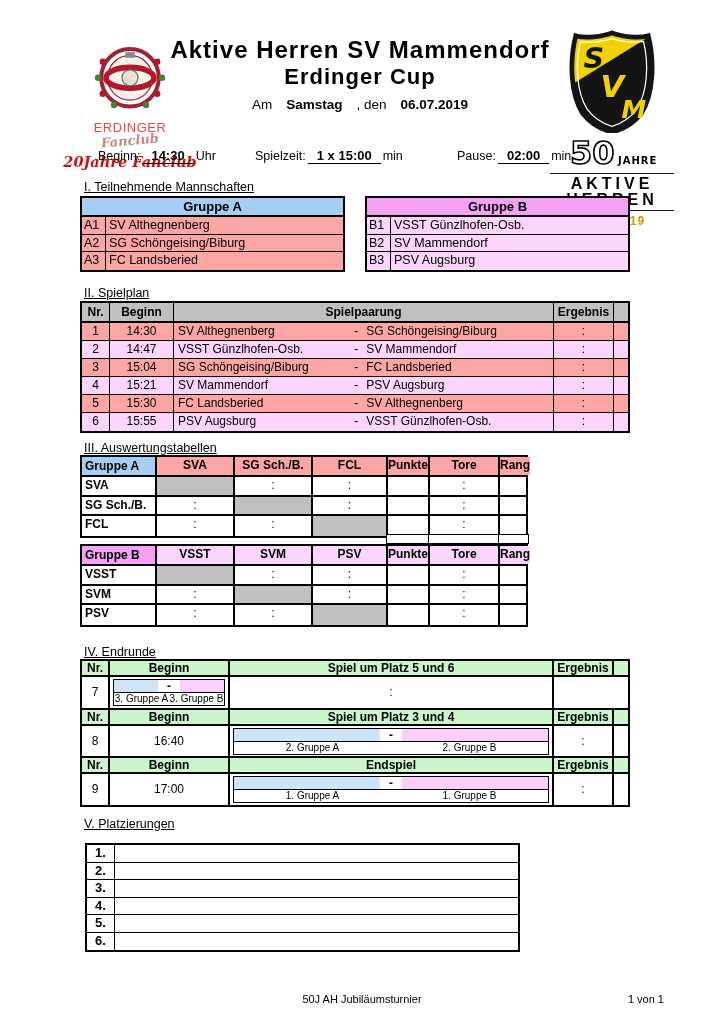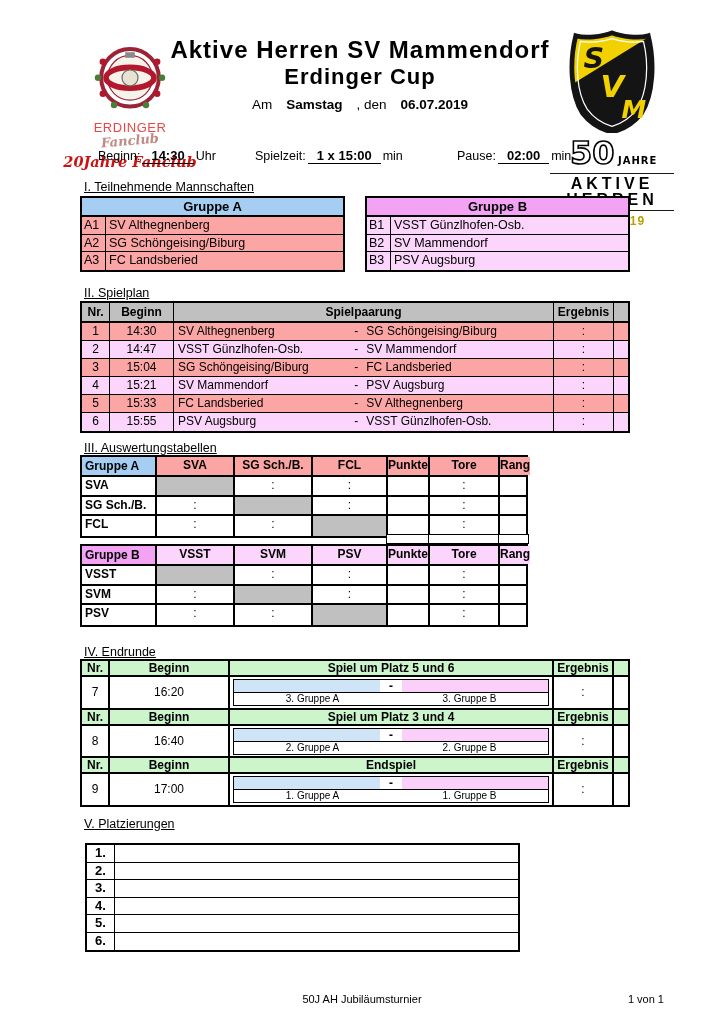--- a/index.html
+++ b/index.html
@@ -256,21 +256,21 @@
       <div class="sp-pair">
           <span class="sp-home">SV Mammendorf</span>
           <span class="sp-sep">-</span>
           <span class="sp-away">PSV Augsburg</span>
         </div>
       <div class="sp-res">:</div>
       <div></div>
     </div>
     <div class="sp-grid sp-row tone-blue-row">
       <div class="sp-nr">5</div>
-      <div class="sp-time">15:33</div>
+      <div class="sp-time">15:30</div>
       <div class="sp-pair">
           <span class="sp-home">FC Landsberied</span>
           <span class="sp-sep">-</span>
           <span class="sp-away">SV Althegnenberg</span>
         </div>
       <div class="sp-res">:</div>
       <div></div>
     </div>
     <div class="sp-grid sp-row tone-pink-row">
       <div class="sp-nr">6</div>
@@ -378,21 +378,20 @@
     <div class="er-block">
       <div class="er-grid er-head">
         <div>Nr.</div>
         <div>Beginn</div>
         <div>Spiel um Platz 5 und 6</div>
         <div>Ergebnis</div>
         <div></div>
       </div>
       <div class="er-grid er-row">
         <div class="er-nr">7</div>
-        <div class="er-time">16:20</div>
         <div class="er-match">
           <div class="er-strip">
               <span class="bl"></span>
               <span class="dash">-</span>
               <span class="pk"></span>
             </div>
           <div class="er-labels">
               <span>3. Gruppe A</span>
               <span>3. Gruppe B</span>
             </div>

